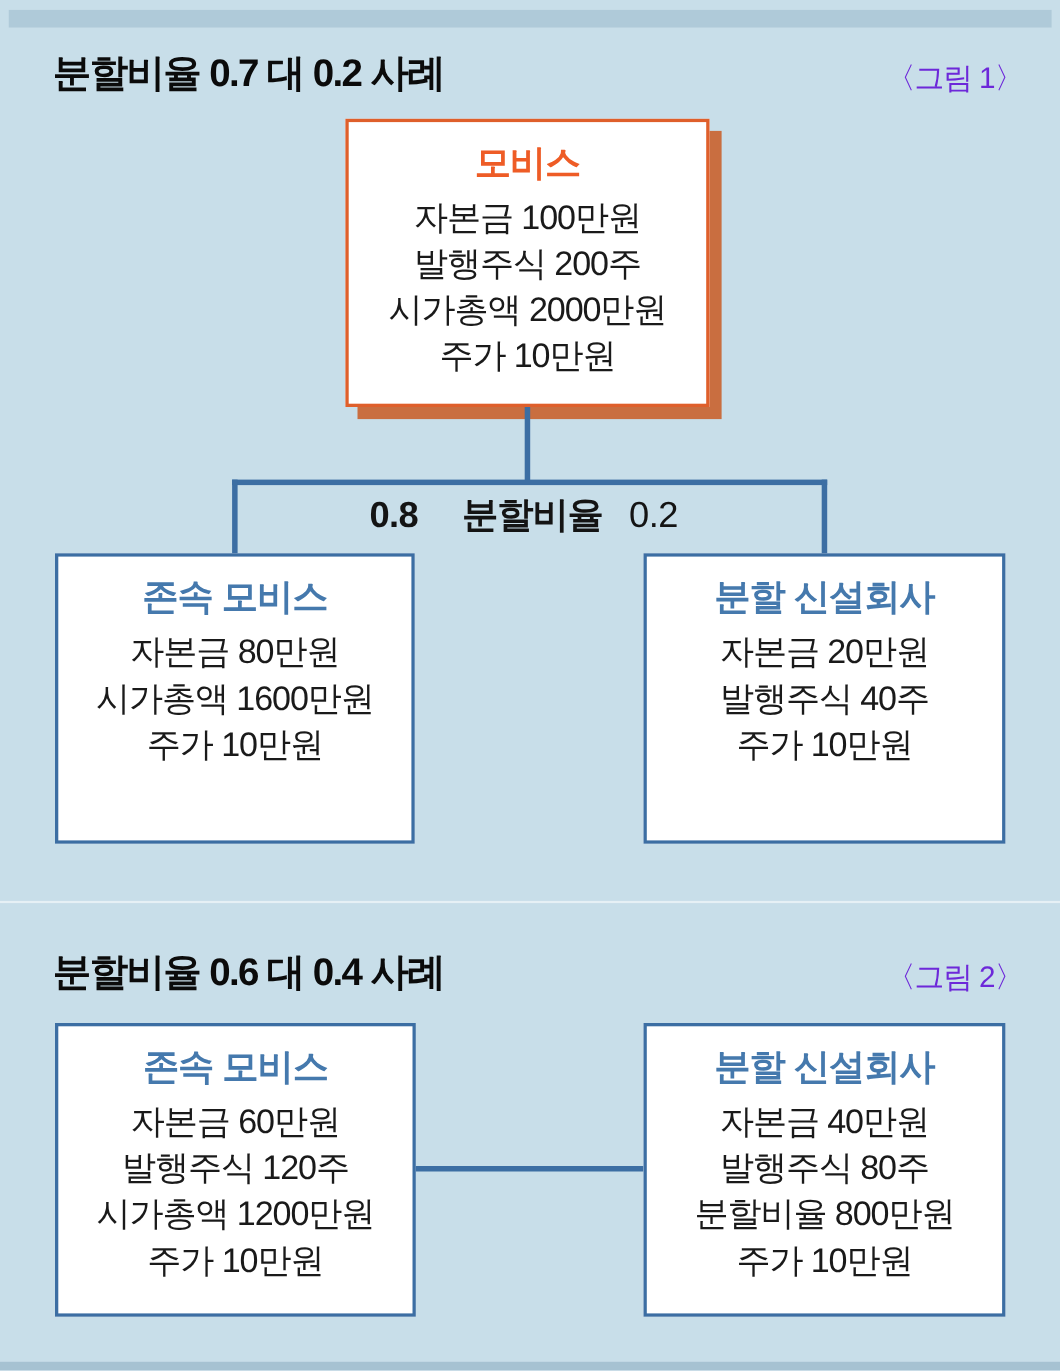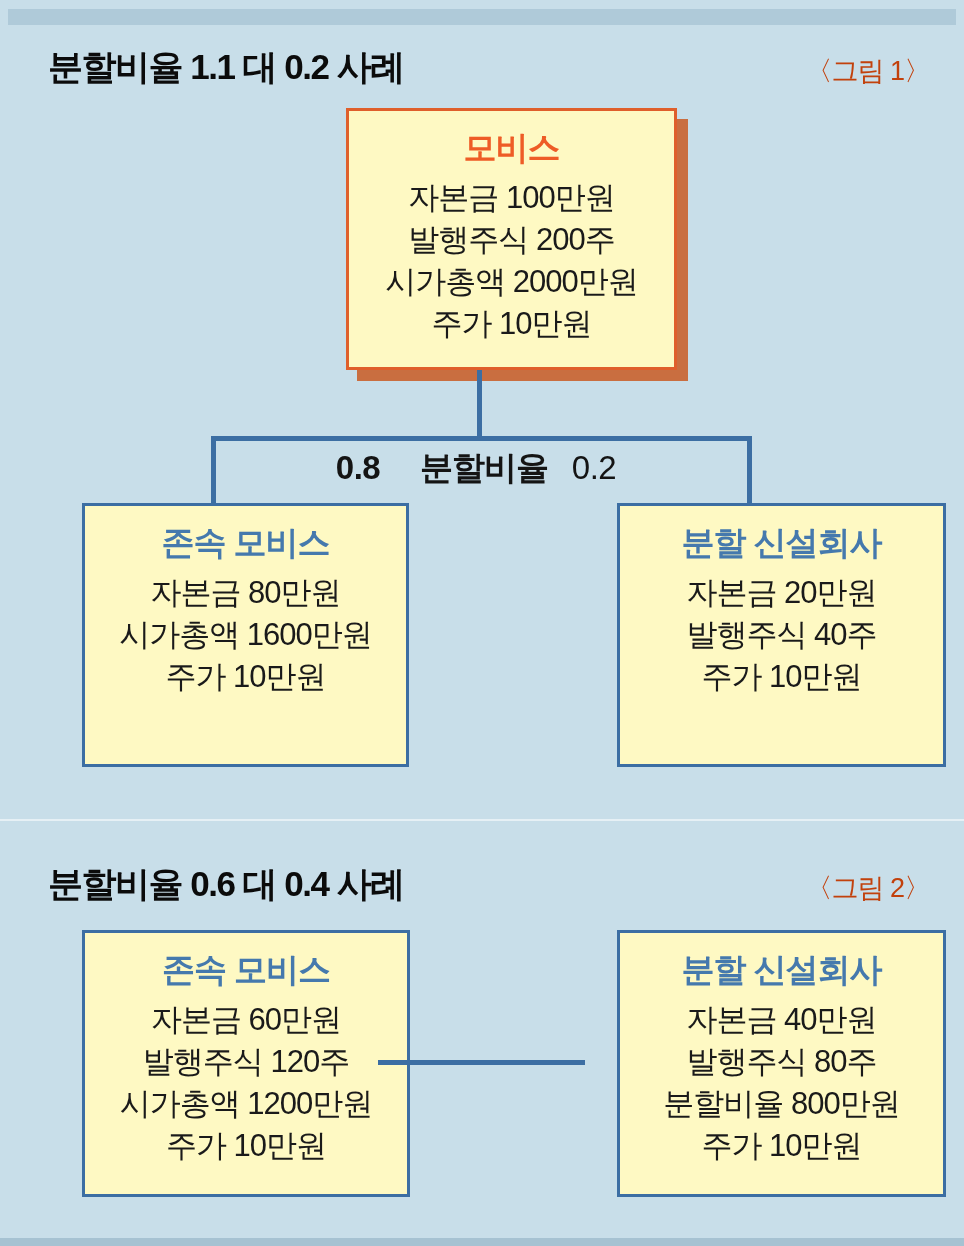--- a/index.html
+++ b/index.html
@@ -28,30 +28,29 @@
     color: #0b0b0b;
     white-space: nowrap;
   }
   .fig-label {
     position: absolute;
     right: 34px;
     font-size: 27px;
     line-height: 34px;
     font-weight: 400;
     letter-spacing: -1px;
-    color: #c2410c;
+    color: #6d28d9;
     white-space: nowrap;
   }
 
   .node-box {
     position: absolute;
-    background: #fef9c3;
+    background: #ffffff;
     box-sizing: border-box;
     text-align: center;
-    margin-left: 32px;
   }
   .node-blue { border: 3px solid #3c6ea3; }
   .node-orange {
     border: 3px solid #df5f2b;
     box-shadow: 11px 11px 0 0 #c96e40;
   }
   .node-title {
     margin-top: 15px;
     font-size: 33px;
     line-height: 44px;
@@ -91,21 +90,21 @@
   }
 </style>
 </head>
 <body>
 
 <div class="canvas">
 
   <div class="edge-band band-top"></div>
   <div class="edge-band band-bottom"></div>
 
-  <div class="section-header" style="top:46px">분할비율 1.1 대 0.2 사례</div>
+  <div class="section-header" style="top:46px">분할비율 0.7 대 0.2 사례</div>
   <div class="fig-label" style="top:54px">〈그림 1〉</div>
 
   <div class="node-box node-orange" style="left:314px; top:108px; width:331px; height:262px;">
     <div class="node-title title-orange">모비스</div>
     <div class="node-lines">
       <div>자본금 100만원</div>
       <div>발행주식 200주</div>
       <div>시가총액 2000만원</div>
       <div>주가 10만원</div>
     </div>

